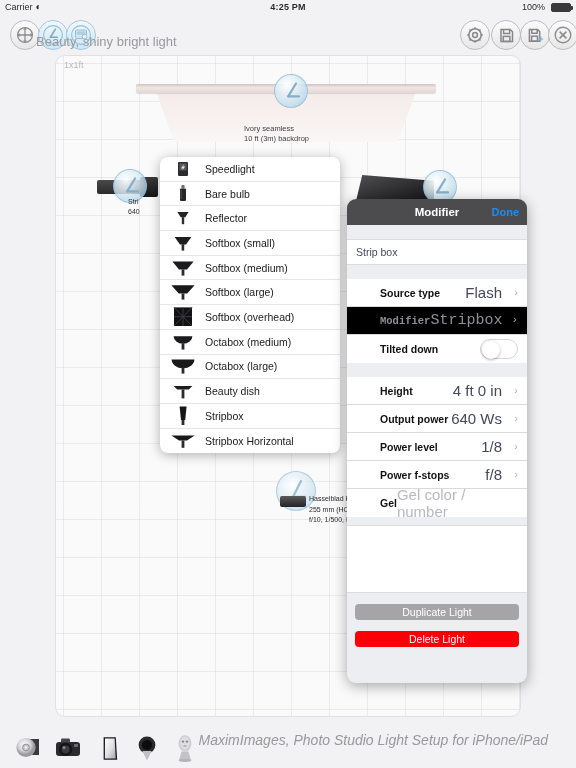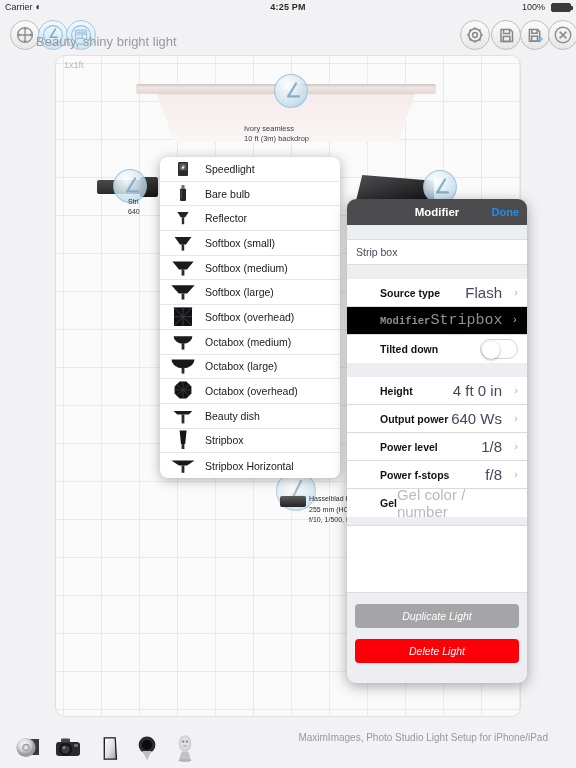--- a/index.html
+++ b/index.html
@@ -215,34 +215,34 @@
     border-radius: 50%; background: #fff;
     box-shadow: 0 1px 3px rgba(0,0,0,.3);
   }
   .notes {
     height: 68px; background: #fff;
     border-top: 1px solid #dcdce0; border-bottom: 1px solid #dcdce0;
   }
   .panel-spacer { height: 11px; }
   .panel-spacer.sm { height: 8px; }
   .btn-wide {
-    margin: 0 8px; height: 24px; border-radius: 4px;
+    margin: 0 8px; height: 16px; border-radius: 4px;
     display: flex; align-items: center; justify-content: center;
-    font-size: 10.5px; color: #fff; font-style: italic;
+    font-size: 10.5px; color: #fff;
   }
   .btn-dup { background: #a5a5a8; }
   .btn-del { background: #fb0007; }
 
   
   .toolbar-bottom {
     position: absolute; left: 0; bottom: 0; width: 576px; height: 52px;
   }
   .credit {
     position: absolute; right: 28px; top: 16px;
-    font-size: 10px; color: #99999d;
+    font-size: 14px; color: #99999d; font-style: italic;
   }
   .tool-item {
     position: absolute; top: 16px; width: 34px; height: 34px;
     display: flex; align-items: center; justify-content: center;
   }
   .tool-item svg { display: block; }
 </style>
 </head>
 <body>
 
@@ -471,29 +471,20 @@
     <div class="popup-row">
       <span class="popup-ico">
         <svg width="26" height="20" viewBox="0 0 26 20">
           <path d="M1.6 3.6 h22.8 a11.4 8.6 0 0 1 -22.8 0 z" fill="#191919"></path>
           <rect x="11.6" y="11.4" width="2.8" height="6.2" fill="#2b2b2e"></rect>
         </svg>
       </span>
       <span class="popup-label">Octabox (large)</span>
     </div>
 
-    <div class="popup-row">
-      <span class="popup-ico">
-        <svg width="22" height="22" viewBox="0 0 22 22">
-          <path d="M7.6 1.6 h6.8 l5 5 v6.8 l-5 5 h-6.8 l-5 -5 V6.6 z" fill="#141416"></path>
-          <path d="M11 1.6 V18.4 M2.6 10 H19.4 M4.6 4.6 L17.4 15.4 M17.4 4.6 L4.6 15.4" stroke="#38383c" stroke-width=".9"></path>
-        </svg>
-      </span>
-      <span class="popup-label">Octabox (overhead)</span>
-    </div>
 
     <div class="popup-row">
       <span class="popup-ico">
         <svg width="24" height="20" viewBox="0 0 24 20">
           <path d="M2.6 5 h18.8 l-3.6 3.4 h-11.6 z" fill="#1d1d20"></path>
           <rect x="10.6" y="8.4" width="2.8" height="9" fill="#2b2b2e"></rect>
         </svg>
       </span>
       <span class="popup-label">Beauty dish</span>
     </div>

